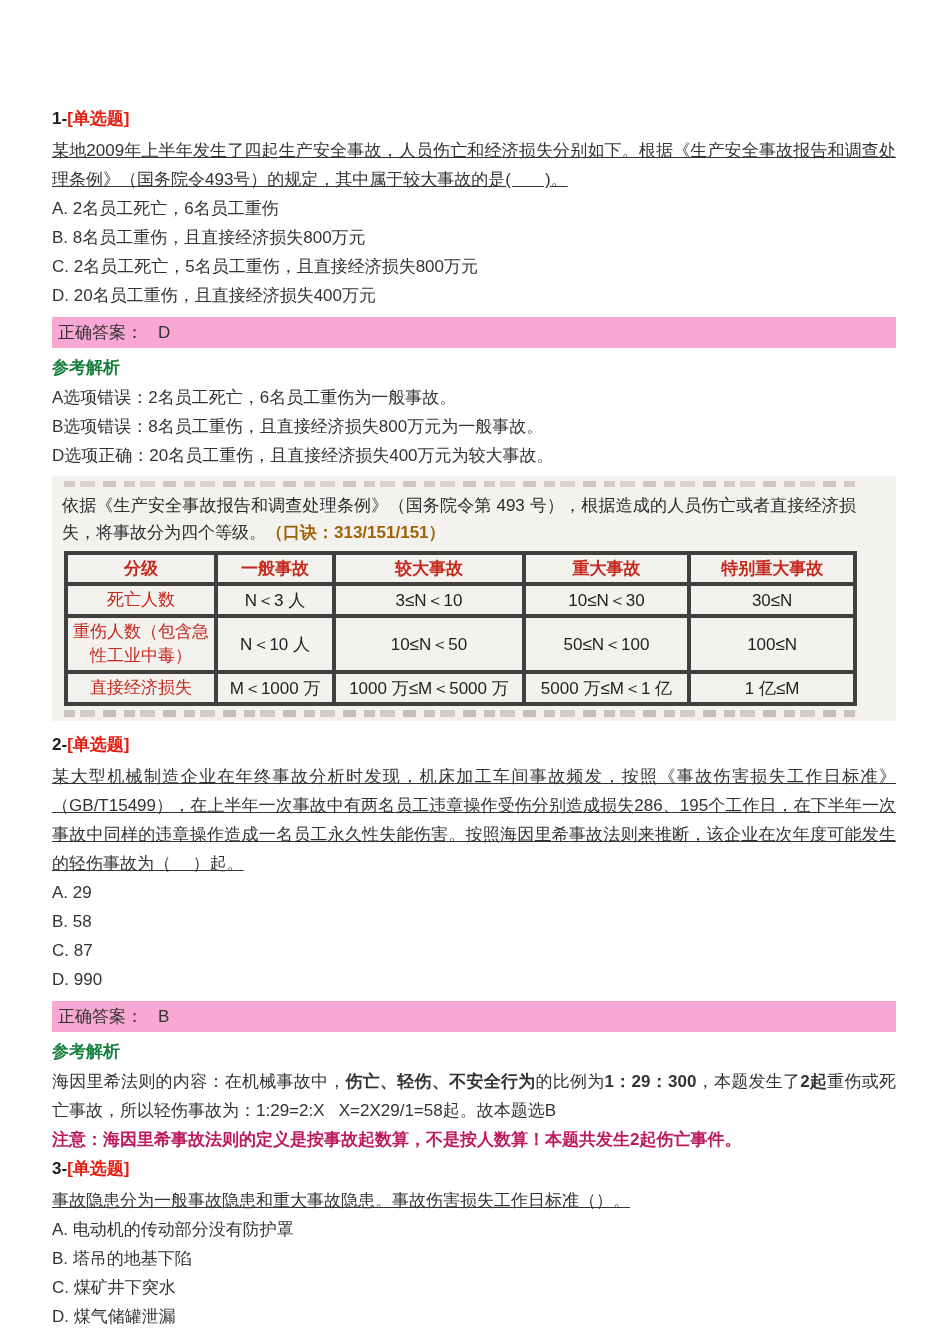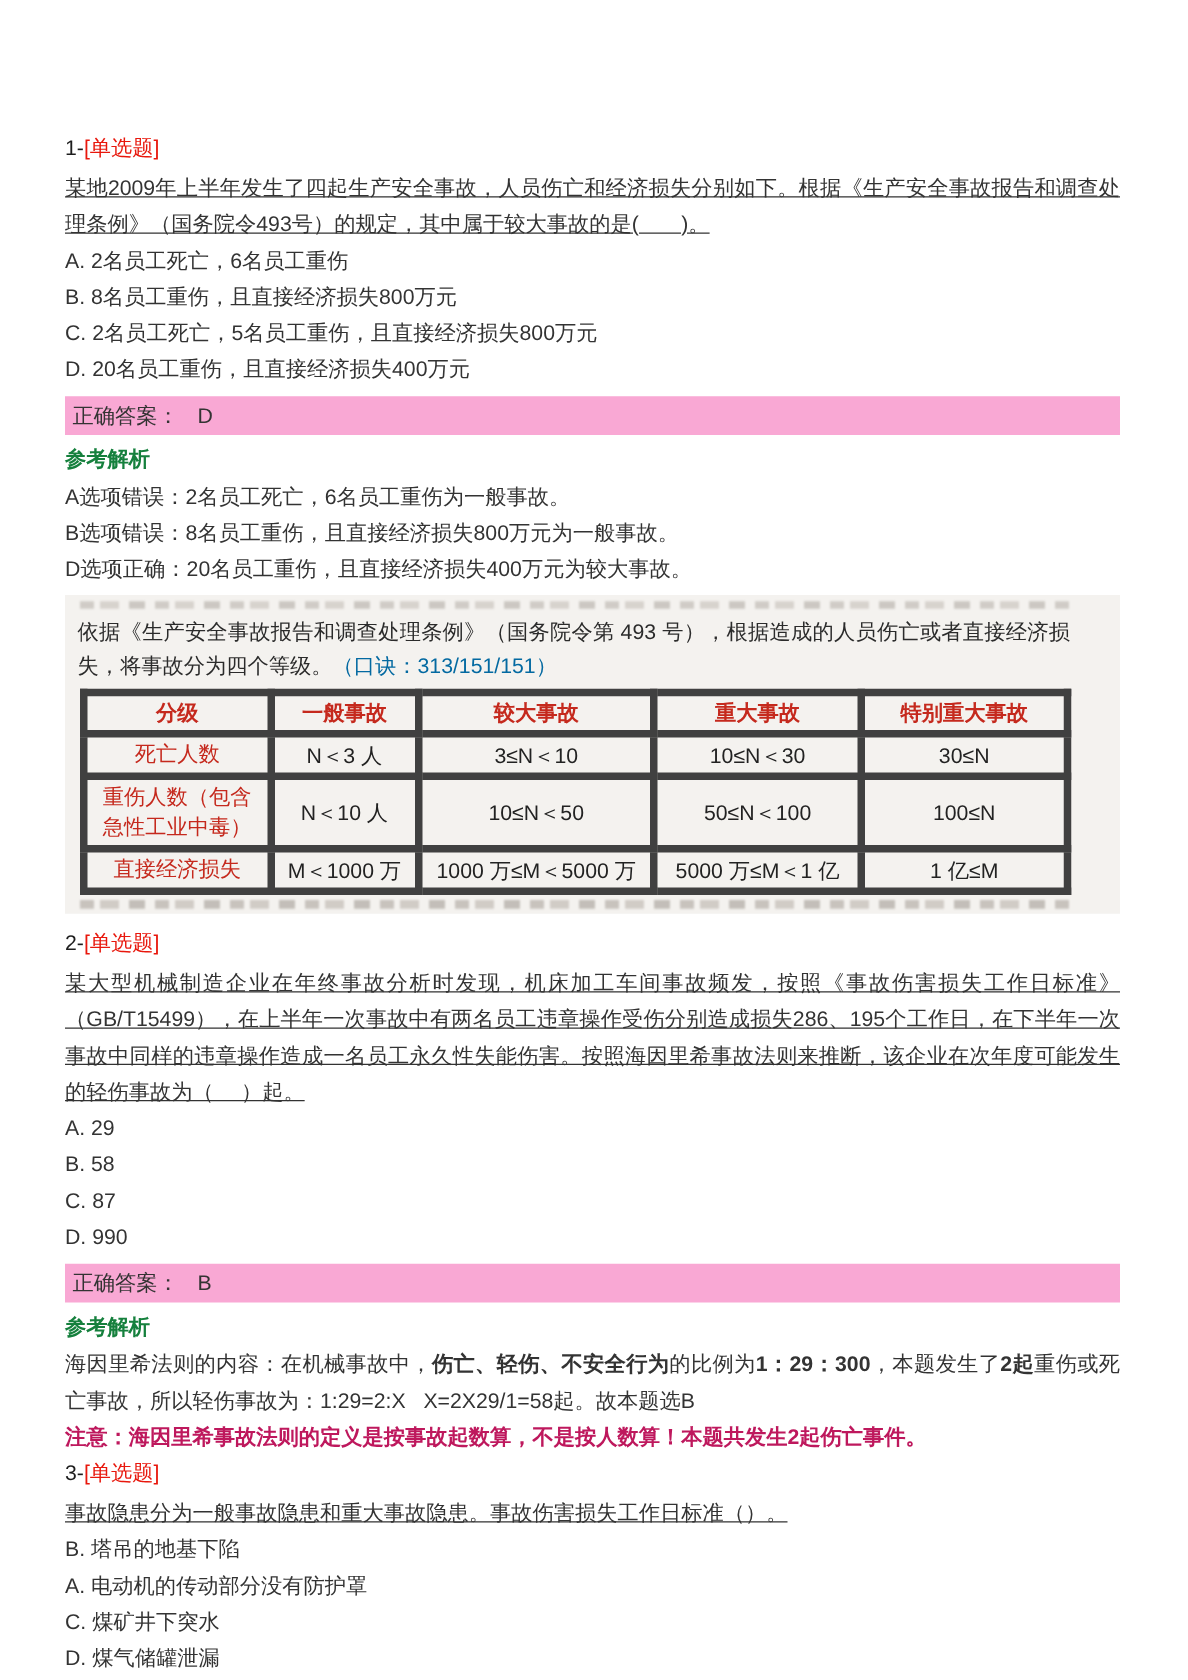--- a/index.html
+++ b/index.html
@@ -4,21 +4,21 @@
 <style>
   html,body{margin:0;padding:0;}
   body{
     width:950px;height:1344px;background:#ffffff;overflow:hidden;
     font-family:"Liberation Sans","DejaVu Sans",sans-serif;
     font-size:17px;color:#333333;
     -webkit-font-smoothing:antialiased;
   }
   .content{padding:104px 54px 0 52px;}
   p{margin:0;line-height:29px;}
-  .q-title{font-weight:normal;color:#1d1d1d;margin-bottom:3px;}
+  .q-title{font-weight:bold;color:#1d1d1d;margin-bottom:3px;}
   .tag{color:#e8170c;}
   .stem{text-align:justify;text-decoration:underline;}
   .option{}
   .answer-bar{
     background:#f9a8d4;line-height:31px;height:31px;
     padding-left:6px;margin:7px 0 5px 0;color:#333;
   }
   .answer-value{margin-left:15px;}
   .analysis-heading{font-weight:bold;color:#15803d;line-height:30px;}
   .analysis-line{text-align:justify;}
@@ -31,27 +31,27 @@
   }
   .clip-strip{
     height:6px;margin:0 0 5px 2px;opacity:.45;filter:blur(.7px);
     background:repeating-linear-gradient(90deg,
       #a59e96 0 11px, transparent 11px 16px,
       #b5aea6 16px 31px, transparent 31px 39px,
       #9c958d 39px 52px, transparent 52px 60px);
   }
   .clip-strip.bottom{margin:4px 0 0 2px;height:7px;opacity:.55;}
   .snippet .intro{line-height:27px;text-align:justify;color:#2b2b2b;}
-  .red-b{color:#0369a1;font-weight:normal;}
+  .red-b{color:#a16207;font-weight:bold;}
   .ref-table{
     border-collapse:collapse;width:793px;margin:5px 0 0 2px;
     table-layout:fixed;background:transparent;
   }
   .ref-table th,.ref-table td{
-    border:6px solid #404040;text-align:center;vertical-align:middle;
+    border:4px solid #404040;text-align:center;vertical-align:middle;
     padding:1px 3px;line-height:25px;font-size:17px;color:#222;
   }
   .ref-table th{color:#c5291d;font-weight:bold;}
   .ref-table td.row-label{color:#c5291d;line-height:24px;padding:2px 4px;}
   .prewrap{white-space:pre-wrap;}
   section{display:block;}
 </style>
 </head>
 <body>
 
@@ -125,19 +125,19 @@
     <p class="option">D. 990</p>
     <div class="answer-bar"><span>正确答案：</span><span class="answer-value">B</span></div>
     <p class="analysis-heading">参考解析</p>
     <p class="analysis-line prewrap"><span>海因里希法则的内容：在机械事故中，</span><span class="b">伤亡、轻伤、不安全行为</span><span>的比例为</span><span class="b">1：29：300</span><span>，本题发生了</span><span class="b">2起</span><span>重伤或死亡事故，所以轻伤事故为：1:29=2:X&nbsp;&nbsp;&nbsp;X=2X29/1=58起。故本题选B</span></p>
     <p class="note-line">注意：海因里希事故法则的定义是按事故起数算，不是按人数算！本题共发生2起伤亡事件。</p>
   </section>
 
   <section>
     <p class="q-title"><span>3-</span><span class="tag">[单选题]</span></p>
     <p class="stem">事故隐患分为一般事故隐患和重大事故隐患。事故伤害损失工作日标准（）。</p>
+    <p class="option">A. 电动机的传动部分没有防护罩</p>
     <p class="option">B. 塔吊的地基下陷</p>
-    <p class="option">A. 电动机的传动部分没有防护罩</p>
     <p class="option">C. 煤矿井下突水</p>
     <p class="option">D. 煤气储罐泄漏</p>
   </section>
 
 </div>
 
 </body></html>

